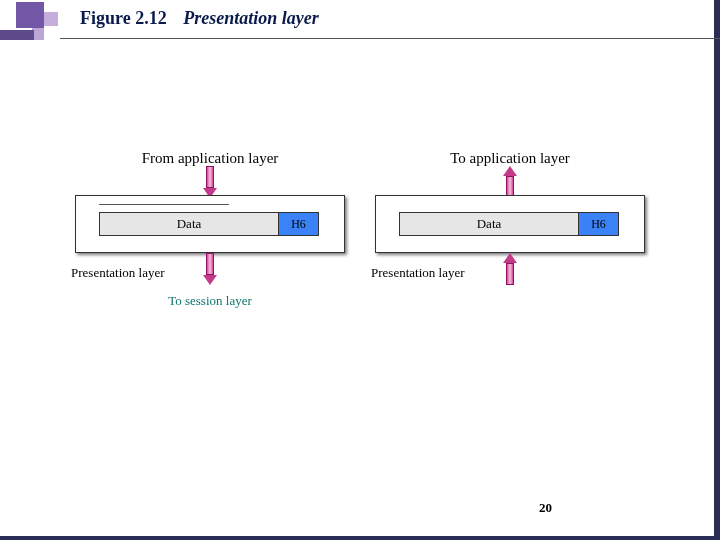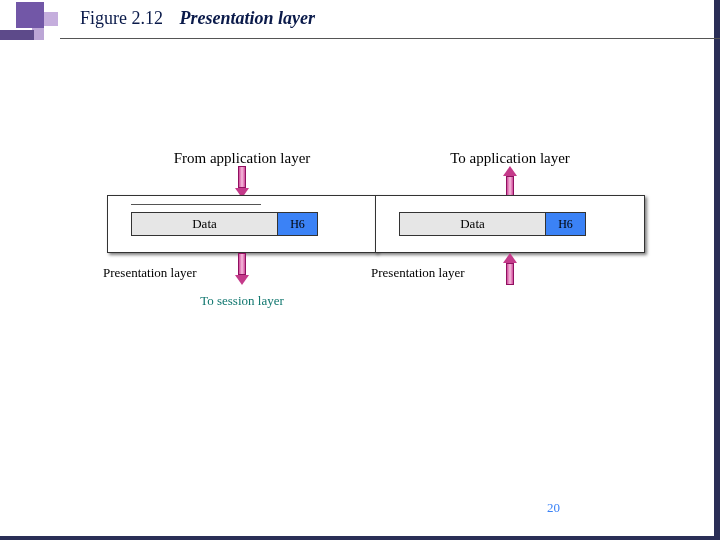--- a/index.html
+++ b/index.html
@@ -8,47 +8,47 @@
 
   
   .titlebar { position: absolute; top: 0; left: 0; width: 100%; height: 60px; }
   .motif { position: absolute; top: 0; left: 0; width: 60px; height: 60px; }
   .motif .square { position: absolute; background: #999; }
   .motif .sq1 { left: 16px; top: 2px; width: 28px; height: 26px; background: #7257a7; }
   .motif .sq2 { left: 44px; top: 12px; width: 14px; height: 14px; background: #c5aedd; }
   .motif .sq3 { left: 32px; top: 28px; width: 12px; height: 12px; background: #bca6d6; }
   .motif .barL { position: absolute; left: 0; top: 30px; width: 34px; height: 10px; background: #5d4a8a; }
   .title-text { position: absolute; left: 80px; top: 8px; font-size: 18px; color: #0a1a4a; }
-  .title-text .fig { font-weight: normal; font-style: normal; }
+  .title-text .fig { font-weight: bold; font-style: normal; }
   .title-text .sub { font-style: italic; font-weight: 600; margin-left: 12px; }
   .hr { position: absolute; left: 60px; right: 0; top: 38px; border-top: 1px solid #555; }
 
   
   .diagram { position: absolute; top: 150px; left: 75px; width: 570px; height: 200px; }
   .side { position: absolute; top: 0; width: 270px; height: 200px; }
-  .left { left: 0; margin-left: 32px; }
+  .left { left: 0; }
   .right { right: 0; }
 
   .toplabel { position: absolute; left: 0; width: 100%; top: 0; text-align: center; font-size: 15px; color: #000; }
   .box { position: absolute; top: 45px; left: 0; width: 270px; height: 58px; background: #fff; border: 1px solid #333; box-shadow: 2px 2px 3px rgba(0,0,0,0.5); }
-  .inner { position: absolute; top: 62px; left: 24px; width: 187px; height: 24px; display: flex; }
+  .inner { position: absolute; top: 62px; left: 24px; width: 220px; height: 24px; display: flex; }
   .data { flex: 1; border: 1px solid #333; background: #e6e6e6; display: flex; align-items: center; justify-content: center; font-size: 13px; }
   .hdr { width: 40px; border: 1px solid #333; border-left: none; background: #3b82f6; display: flex; align-items: center; justify-content: center; font-size: 12px; }
   .topline { position: absolute; top: 54px; left: 24px; width: 130px; border-top: 1px solid #555; }
 
   .labelPres { position: absolute; top: 115px; left: -4px; font-size: 13px; color: #000; }
   .bottomlabel { position: absolute; top: 143px; left: 0; width: 100%; text-align: center; font-size: 13px; color: #0f766e; }
 
   .arrow { position: absolute; width: 14px; height: 32px; }
   .arrow .shaft { position: absolute; left: 3px; top: 0; width: 8px; height: 22px; background: linear-gradient(to right,#d14b9b,#f6bedd,#d14b9b); border: 1px solid #901060; }
   .arrow .head { position: absolute; left: 0; top: 22px; width: 0; height: 0; border-left: 7px solid transparent; border-right: 7px solid transparent; border-top: 10px solid #c43a8a; }
   .arrow.up { transform: rotate(180deg); }
 
   
-  .pagenum { position: absolute; bottom: 24px; right: 160px; font-size: 13px; color: #3b82f6; font-weight: normal; }
+  .pagenum { position: absolute; bottom: 24px; right: 168px; font-size: 13px; color: #000000; font-weight: bold; }
 
   
   .rstripe { position: absolute; right: 0; top: 0; width: 6px; height: 540px; background: #2a2e56; }
   .bstripe { position: absolute; left: 0; bottom: 0; width: 720px; height: 4px; background: #2a2e56; }
 </style>
 </head>
 <body>
 
 <div class="slide">
 

